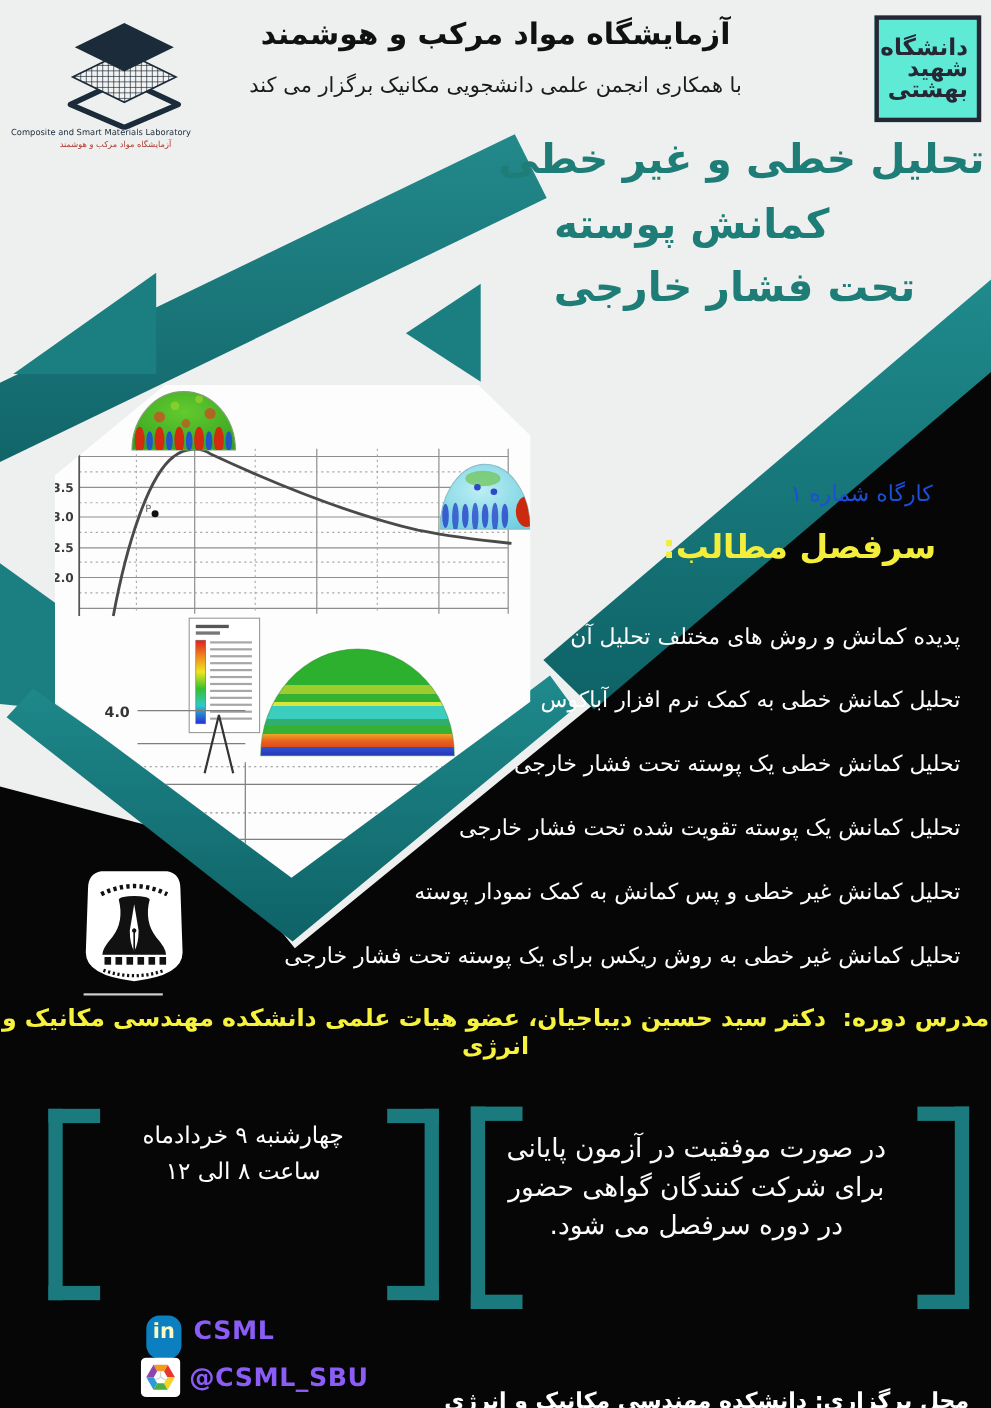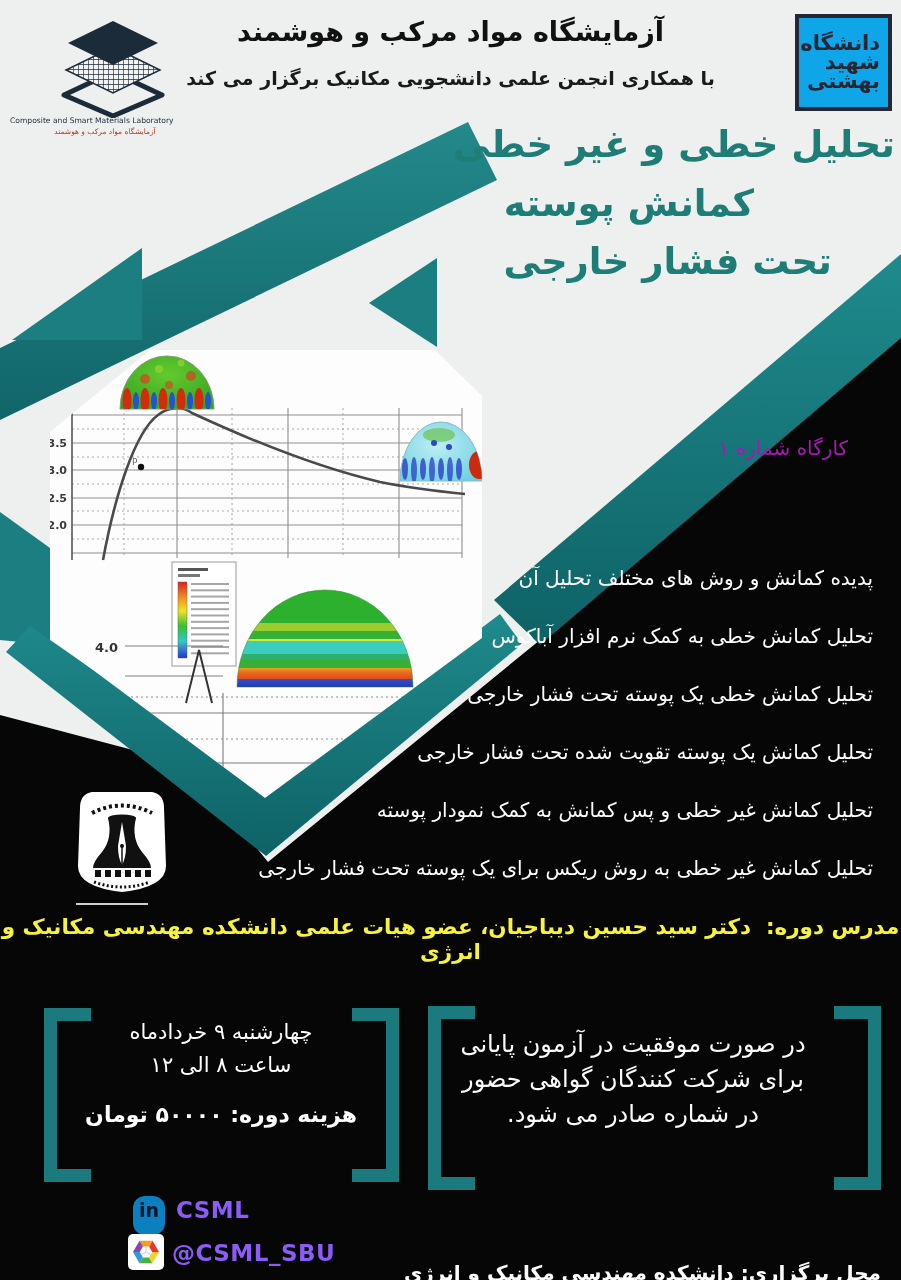--- a/index.html
+++ b/index.html
@@ -2,42 +2,42 @@
 <html><head>
 <meta charset="utf-8">
 <style>
   html,body{margin:0;padding:0;background:#333;}
   .poster{position:relative;width:901px;height:1280px;margin:0 auto;overflow:hidden;
           background:#edf0ee;font-family:"DejaVu Sans",sans-serif;}
   .abs{position:absolute;}
   .fa{direction:rtl;unicode-bidi:embed;}
   .center{left:0;right:0;text-align:center;}
   .hdr1{top:16px;font-size:27px;font-weight:bold;color:#111;}
-  .hdr2{top:67px;font-size:19px;font-weight:bold;color:#1a1a1a;}
+  .hdr2{top:67px;font-size:19px;font-weight:normal;color:#1a1a1a;}
   .title-line{color:#1f7d78;font-weight:bold;font-size:37px;white-space:nowrap;}
-  .wsnum{top:436px;right:53px;color:#a21caf;font-size:20px;}
+  .wsnum{top:436px;right:53px;color:#1d4ed8;font-size:20px;}
   .topics-heading{top:480px;right:50px;color:#f3ee3b;font-weight:bold;font-size:30px;}
   .topics{top:566px;right:28px;display:flex;flex-direction:column;gap:34px;align-items:flex-end;}
   .topic{color:#fdfdfd;font-size:20px;white-space:nowrap;}
   .instructor{top:914px;font-size:21.5px;font-weight:bold;color:#f6f23d;}
   .brk{position:absolute;width:34px;}
   .brk-open{border-left:13px solid #1b7a7d;border-top:13px solid #1b7a7d;border-bottom:13px solid #1b7a7d;}
   .brk-close{border-right:13px solid #1b7a7d;border-top:13px solid #1b7a7d;border-bottom:13px solid #1b7a7d;}
   .sched{top:1020px;left:62px;width:318px;display:flex;flex-direction:column;gap:9px;
          text-align:center;color:#fff;font-size:21px;}
   .sched .fee{margin-top:16px;font-weight:bold;font-size:22px;}
   .cert{top:1030px;left:447px;width:372px;display:flex;flex-direction:column;gap:7px;
         text-align:center;color:#fbfbfb;font-size:24px;}
   .venue{top:1218px;right:20px;color:#fff;font-weight:bold;font-size:20px;margin-top:43px;}
   .li-icon{left:133px;top:1196px;width:32px;height:39px;background:#0b7fc0;border-radius:12px;
-           color:#0f172a;font-weight:bold;font-size:19px;text-align:center;line-height:29px;}
+           color:#fef9c3;font-weight:bold;font-size:19px;text-align:center;line-height:29px;}
   .social-label{color:#8b5cf6;font-weight:bold;font-size:23px;letter-spacing:.5px;}
   .csml-cap-en{left:10px;top:116px;width:190px;text-align:left;font-size:7.6px;color:#1c2b3a;}
   .csml-cap-fa{left:10px;top:127px;width:190px;text-align:center;font-size:7.5px;color:#b3392f;}
-  .sbu{left:795px;top:14px;width:97px;height:97px;background:#0ea5e9;border:4px solid #262635;
+  .sbu{left:795px;top:14px;width:97px;height:97px;background:#5eead4;border:4px solid #262635;
        box-sizing:border-box;display:flex;flex-direction:column;justify-content:center;
        padding-right:8px;color:#262635;font-weight:bold;line-height:.92;}
   .sbu span{font-size:21px;text-align:right;}
   .badge-underline{left:76px;top:903px;width:72px;height:2px;background:#cfcfcf;}
 </style>
 </head>
 <body>
 
 <div class="poster">
 
@@ -276,49 +276,49 @@
   <div class="abs badge-underline"></div>
 
   <div class="abs center hdr1 fa">آزمایشگاه مواد مرکب و هوشمند</div>
   <div class="abs center hdr2 fa">با همکاری انجمن علمی دانشجویی مکانیک برگزار می کند</div>
 
   <div class="abs title-line fa" style="top:123px;right:6px;">تحلیل خطی و غیر خطی</div>
   <div class="abs title-line fa" style="top:182px;right:147px;">کمانش پوسته</div>
   <div class="abs title-line fa" style="top:240px;right:69px;">تحت فشار خارجی</div>
 
   <div class="abs wsnum fa">کارگاه شماره ۱</div>
+  <div class="abs topics-heading fa">سرفصل مطالب:</div>
 
   <div class="abs topics">
     <div class="topic fa">پدیده کمانش و روش های  مختلف تحلیل آن</div>
     <div class="topic fa">تحلیل کمانش خطی به کمک نرم افزار آباکوس</div>
     <div class="topic fa">تحلیل کمانش خطی یک پوسته تحت فشار خارجی</div>
     <div class="topic fa">تحلیل کمانش یک پوسته تقویت شده تحت فشار خارجی</div>
     <div class="topic fa">تحلیل کمانش غیر خطی و پس کمانش به کمک نمودار پوسته</div>
     <div class="topic fa">تحلیل کمانش غیر خطی به روش ریکس برای یک پوسته تحت فشار خارجی</div>
   </div>
 
   <div class="abs center instructor fa">
     <span>مدرس دوره:</span>&nbsp;
     <span>دکتر سید حسین دیباجیان، عضو هیات علمی دانشکده مهندسی مکانیک و انرژی</span>
   </div>
 
   <div class="brk brk-open" style="left:44px;top:1008px;height:148px;"></div>
   <div class="brk brk-close" style="left:352px;top:1008px;height:148px;"></div>
   <div class="abs sched fa">
     <div>چهارشنبه ۹ خردادماه</div>
     <div>ساعت ۸ الی ۱۲</div>
-    <div class="fee">هزینه دوره: ۵۰۰۰۰ تومان</div>
   </div>
 
   <div class="brk brk-open" style="left:428px;top:1006px;height:158px;"></div>
   <div class="brk brk-close" style="left:834px;top:1006px;height:158px;"></div>
   <div class="abs cert fa">
     <div>در صورت موفقیت در آزمون پایانی</div>
     <div>برای شرکت کنندگان گواهی حضور</div>
-    <div>در شماره صادر می شود.</div>
+    <div>در دوره سرفصل می شود.</div>
   </div>
 
   <div class="abs li-icon">in</div>
   <div class="abs social-label" style="left:176px;top:1197px;">CSML</div>
 
   <svg class="abs" style="left:128px;top:1234px;" width="36" height="36" viewBox="0 0 36 36">
     <rect x="0" y="0" width="36" height="36" rx="5" fill="#fff"></rect>
     <g>
       <polygon points="18,18 31,18 24.5,6.7" fill="#e7362b"></polygon>
       <polygon points="18,18 24.5,6.7 11.5,6.7" fill="#f59a1f"></polygon>

